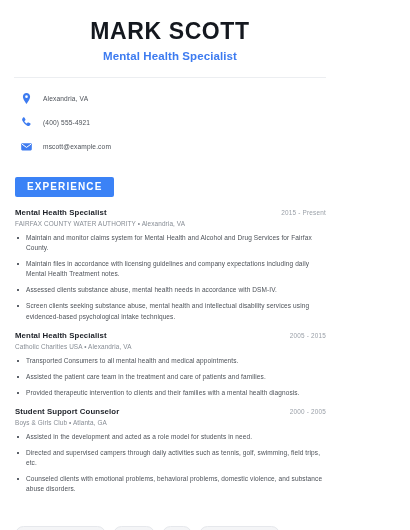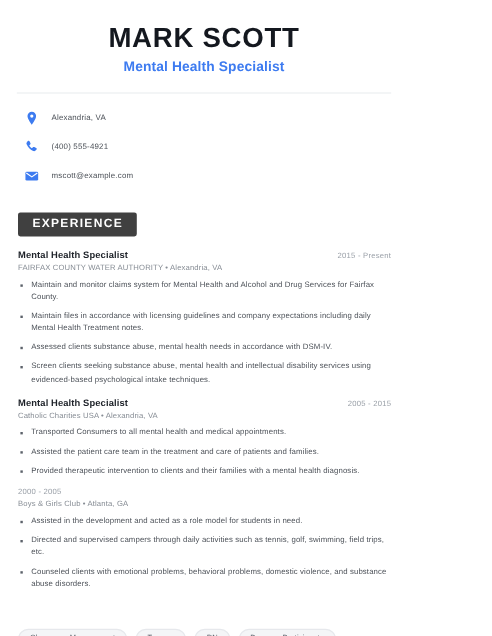--- a/index.html
+++ b/index.html
@@ -72,21 +72,21 @@
   .contact-icon svg { display: block; }
   .contact-text {
     font-size: 6.6px;
     color: #4c5158;
     letter-spacing: 0.15px;
   }
 
   
   .section-badge {
     display: inline-block;
-    background: #404040;
+    background: #3b82f6;
     color: #ffffff;
     font-size: 10px;
     font-weight: bold;
     letter-spacing: 1.1px;
     padding: 4px 12px 5px 12px;
     border-radius: 2px;
     margin: 0 0 0 15px;
   }
 
   .section {
@@ -229,20 +229,21 @@
           </div>
           <div class="job-company">Catholic Charities USA • Alexandria, VA</div>
           <ul class="bullets">
             <li class="bullet">Transported Consumers to all mental health and medical appointments.</li>
             <li class="bullet">Assisted the patient care team in the treatment and care of patients and families.</li>
             <li class="bullet">Provided therapeutic intervention to clients and their families with a mental health diagnosis.</li>
           </ul>
         </div>
         <div class="job">
           <div class="job-head">
+            <div class="job-role">Student Support Counselor</div>
             <div class="job-dates">2000 - 2005</div>
           </div>
           <div class="job-company">Boys &amp; Girls Club • Atlanta, GA</div>
           <ul class="bullets">
             <li class="bullet">Assisted in the development and acted as a role model for students in need.</li>
             <li class="bullet">Directed and supervised campers through daily activities such as tennis, golf, swimming, field trips, etc.</li>
             <li class="bullet">Counseled clients with emotional problems, behavioral problems, domestic violence, and substance abuse disorders.</li>
           </ul>
         </div>
       </div>

